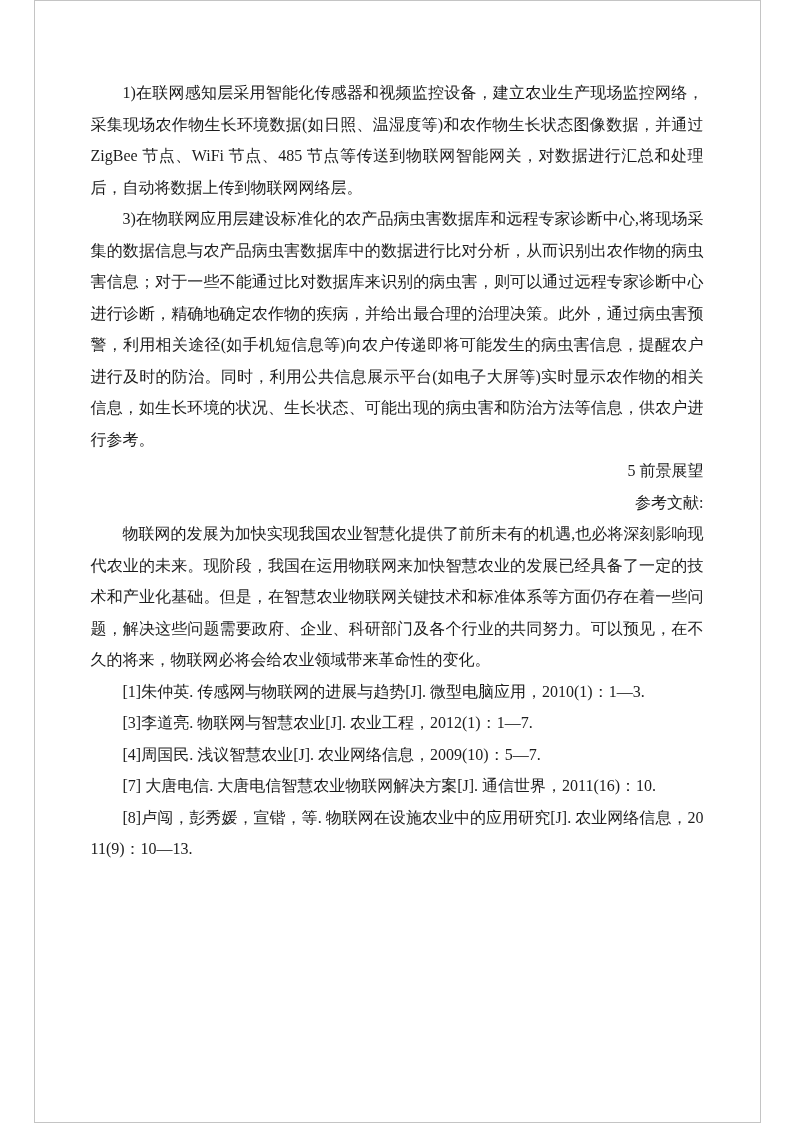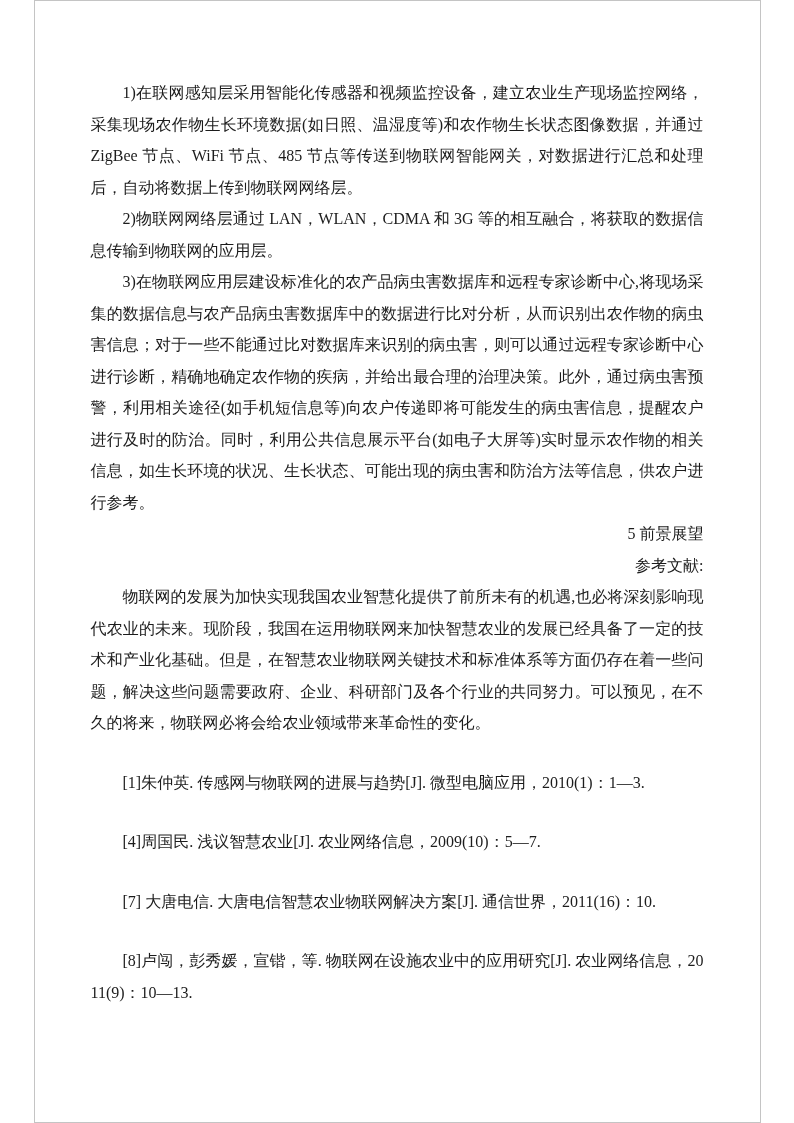--- a/index.html
+++ b/index.html
@@ -32,30 +32,29 @@
     margin:0;
     text-indent:2em;
     text-align:justify;
     word-break:break-all;
   }
   .heading{
     text-align:right;
   }
   .ref{
     text-align:justify;
-    margin-top:28px;
   }
 </style>
 </head>
 <body>
 
 <div class="page">
   <p class="para">1)在联网感知层采用智能化传感器和视频监控设备，建立农业生产现场监控网络，采集现场农作物生长环境数据(如日照、温湿度等)和农作物生长状态图像数据，并通过 ZigBee 节点、WiFi 节点、485 节点等传送到物联网智能网关，对数据进行汇总和处理后，自动将数据上传到物联网网络层。</p>
-  <p class="para">2)物联网网络层通过 LAN，WLAN，CDMA 和 3G 等的相互融合，将获取的数据信息传输到物联网的应用层。</p>
   <p class="para">3)在物联网应用层建设标准化的农产品病虫害数据库和远程专家诊断中心,将现场采集的数据信息与农产品病虫害数据库中的数据进行比对分析，从而识别出农作物的病虫害信息；对于一些不能通过比对数据库来识别的病虫害，则可以通过远程专家诊断中心进行诊断，精确地确定农作物的疾病，并给出最合理的治理决策。此外，通过病虫害预警，利用相关途径(如手机短信息等)向农户传递即将可能发生的病虫害信息，提醒农户进行及时的防治。同时，利用公共信息展示平台(如电子大屏等)实时显示农作物的相关信息，如生长环境的状况、生长状态、可能出现的病虫害和防治方法等信息，供农户进行参考。</p>
   <p class="para heading">5 前景展望</p>
   <p class="para heading">参考文献:</p>
   <p class="para">物联网的发展为加快实现我国农业智慧化提供了前所未有的机遇,也必将深刻影响现代农业的未来。现阶段，我国在运用物联网来加快智慧农业的发展已经具备了一定的技术和产业化基础。但是，在智慧农业物联网关键技术和标准体系等方面仍存在着一些问题，解决这些问题需要政府、企业、科研部门及各个行业的共同努力。可以预见，在不久的将来，物联网必将会给农业领域带来革命性的变化。</p>
   <p class="para ref">[1]朱仲英. 传感网与物联网的进展与趋势[J]. 微型电脑应用，2010(1)：1—3.</p>
+  <p class="para ref">[3]李道亮. 物联网与智慧农业[J]. 农业工程，2012(1)：1—7.</p>
   <p class="para ref">[4]周国民. 浅议智慧农业[J]. 农业网络信息，2009(10)：5—7.</p>
   <p class="para ref">[7] 大唐电信. 大唐电信智慧农业物联网解决方案[J]. 通信世界，2011(16)：10.</p>
   <p class="para ref">[8]卢闯，彭秀媛，宣锴，等. 物联网在设施农业中的应用研究[J]. 农业网络信息，2011(9)：10—13.</p>
 </div>
 
 </body></html>

